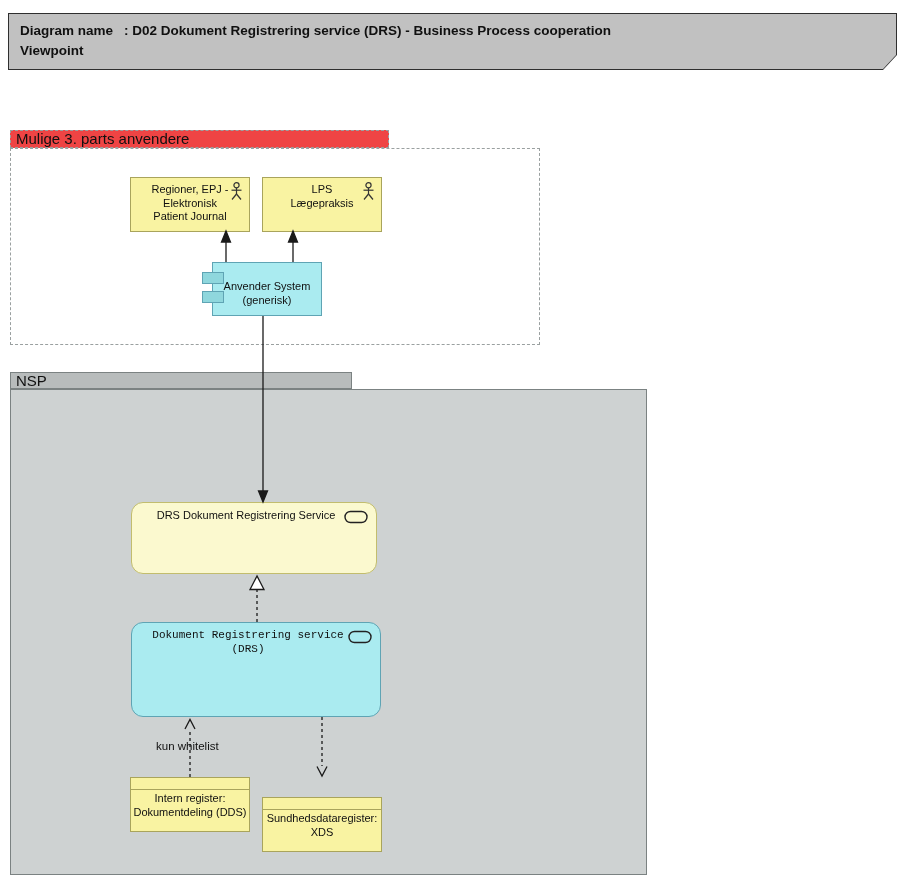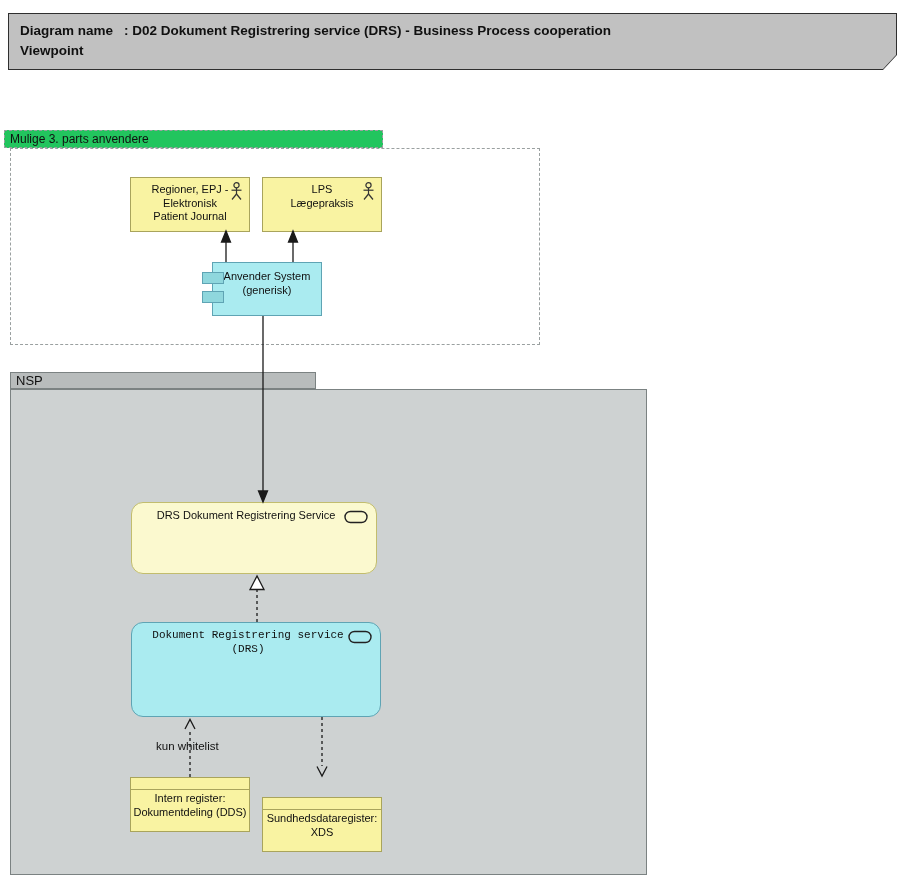--- a/index.html
+++ b/index.html
@@ -20,46 +20,46 @@
     background:var(--title-border);
     clip-path:polygon(0 0,100% 0,100% calc(100% - 15px),calc(100% - 14px) 100%,0 100%);}
   .title-inner{position:absolute;left:1px;top:1px;right:1px;bottom:1px;
     background:var(--title-fill);
     clip-path:polygon(0 0,100% 0,100% calc(100% - 14px),calc(100% - 13px) 100%,0 100%);
     padding:7px 11px;}
   .title-row{display:grid;grid-template-columns:104px 1fr;font-weight:bold;
     font-size:13.5px;line-height:20px;white-space:nowrap;}
 
   
-  .group-tab{position:absolute;left:4px;top:130px;width:379px;height:18px;
-    border:1px dashed var(--group-border);background:#22c55e;
-    font-size:12px;line-height:16px;padding-left:5px;}
+  .group-tab{position:absolute;left:10px;top:130px;width:379px;height:18px;
+    border:1px dashed var(--group-border);background:#ef4444;
+    font-size:15px;line-height:16px;padding-left:5px;}
   .group-body{position:absolute;left:10px;top:148px;width:530px;height:197px;
     border:1px dashed var(--group-border);background:#ffffff;}
 
   
-  .nsp-tab{position:absolute;left:10px;top:372px;width:306px;height:17px;
+  .nsp-tab{position:absolute;left:10px;top:372px;width:342px;height:17px;
     background:var(--nsp-tab-fill);border:1px solid var(--nsp-border);
-    font-size:13px;line-height:15px;padding-left:5px;z-index:1;}
+    font-size:15px;line-height:15px;padding-left:5px;z-index:1;}
   .nsp-body{position:absolute;left:10px;top:389px;width:637px;height:486px;
     background:var(--nsp-fill);border:1px solid var(--nsp-border);z-index:0;}
 
   
   .node{position:absolute;font-size:11px;line-height:13.5px;text-align:center;z-index:2;}
   .actor-box{background:var(--yellow-fill);border:1px solid var(--yellow-border);
     padding-top:5px;}
   .actor-box .lbl{margin:0 auto;}
   .n-regioner{left:130px;top:177px;width:120px;height:55px;}
   .n-regioner .lbl{max-width:90px;}
   .n-lps{left:262px;top:177px;width:120px;height:55px;}
   .n-lps .lbl{max-width:70px;}
   .icon-actor{position:absolute;top:4px;right:6px;}
 
   .n-component{left:212px;top:262px;width:110px;height:54px;
-    background:var(--cyan-fill);border:1px solid var(--cyan-border);padding-top:7px;}
+    background:var(--cyan-fill);border:1px solid var(--cyan-border);padding-top:17px;}
   .comp-tab{position:absolute;left:-11px;width:22px;height:12px;
     background:var(--cyan-tab-fill);border:1px solid var(--cyan-border);}
   .comp-tab.t1{top:9px;} .comp-tab.t2{top:28px;}
 
   .service-box{border-radius:12px;padding:6px 32px 0 16px;}
   .n-drs-service{left:131px;top:502px;width:246px;height:72px;
     background:var(--service-fill);border:1px solid var(--service-border);}
   .n-dokreg-service{left:131px;top:622px;width:250px;height:95px;
     background:var(--cyan-fill);border:1px solid var(--cyan-border);font-family:Liberation Mono, monospace;}
   .icon-oval{position:absolute;top:7px;right:8px;}

